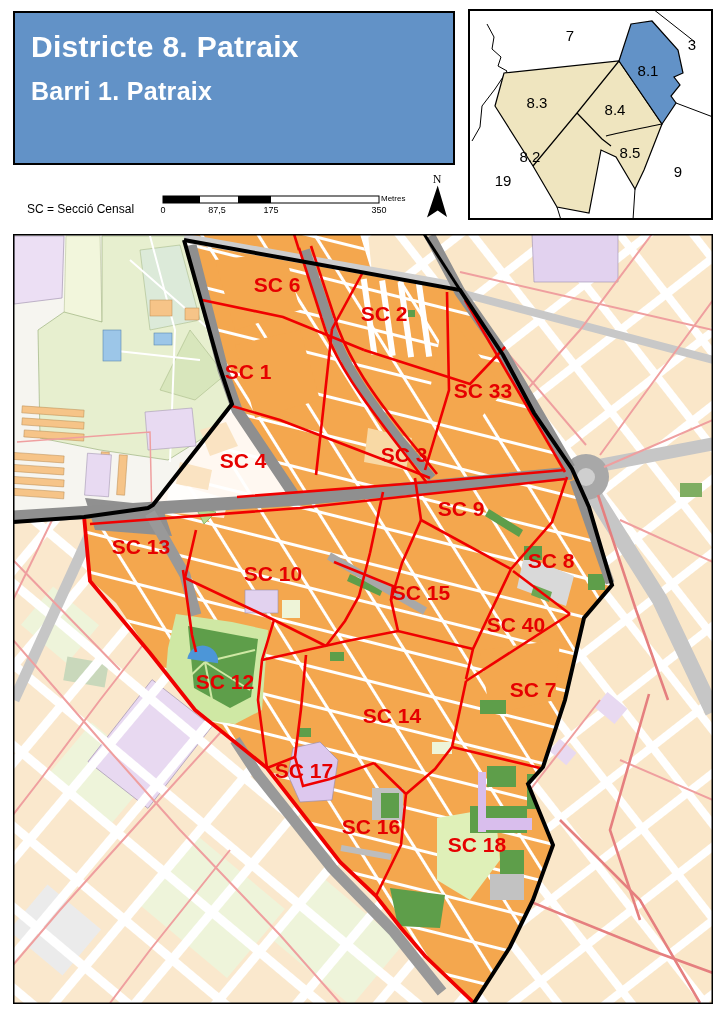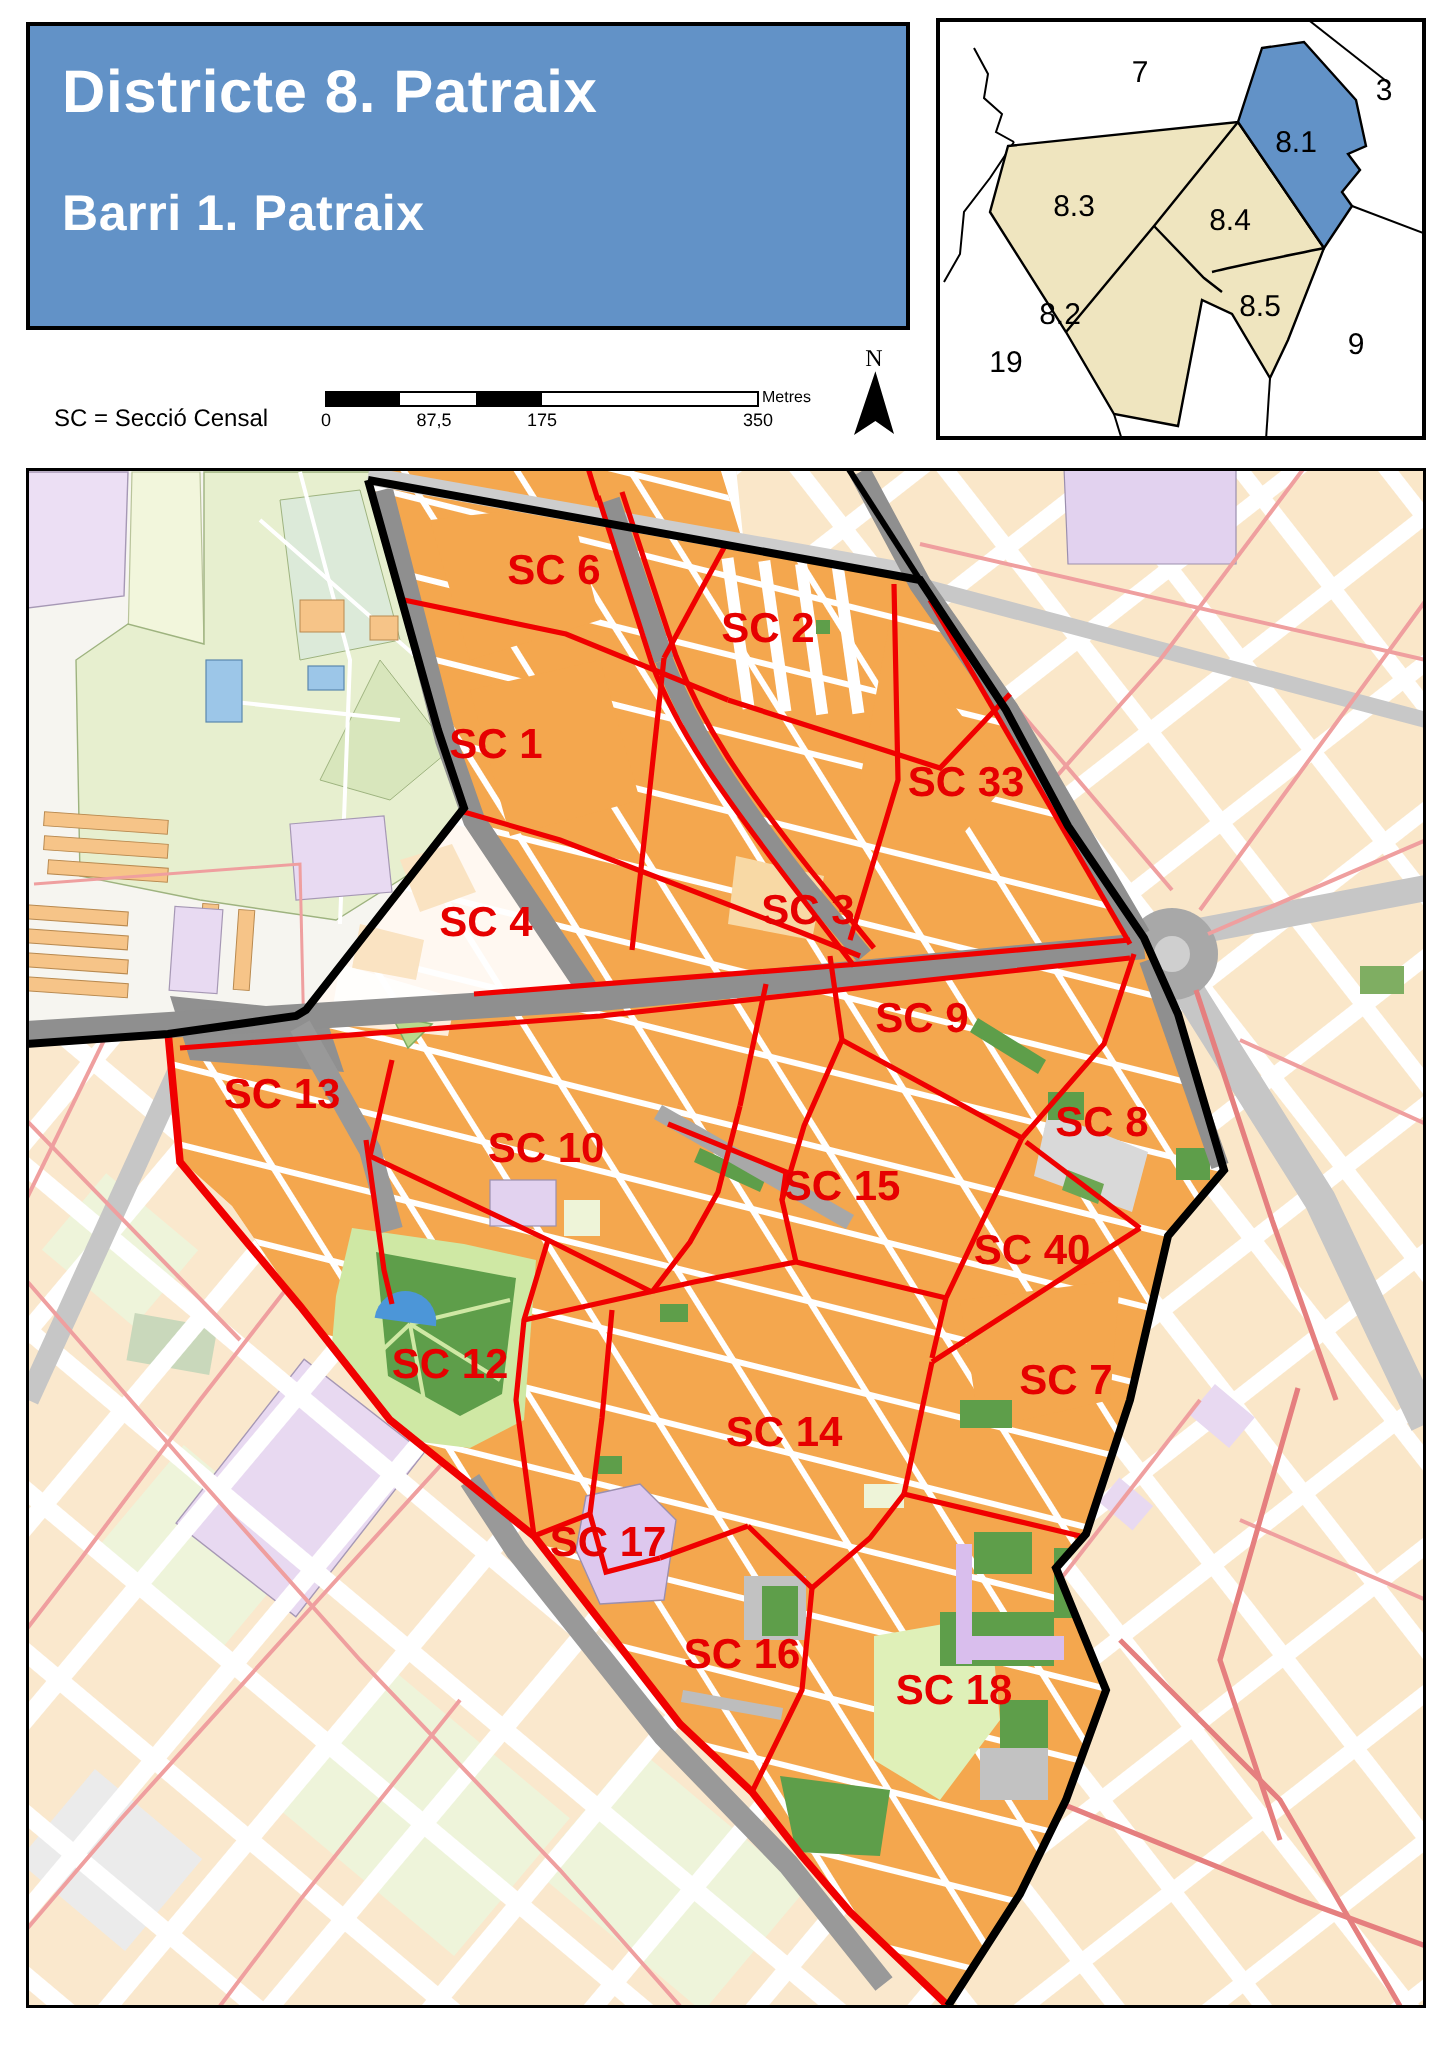--- a/index.html
+++ b/index.html
@@ -6,21 +6,21 @@
 body{width:724px;height:1024px;position:relative;font-family:"Liberation Sans",sans-serif;overflow:hidden;}
 .abs{position:absolute;}
 </style>
 </head>
 <body>
 
 <div class="abs" style="left:13px;top:11px;width:438px;height:150px;background:#6292c7;border:2px solid #000;"></div>
 
 <div class="abs" style="left:31px;top:30px;color:#fff;font-size:30px;font-weight:bold;letter-spacing:0.3px;">Districte 8. Patraix</div>
 
-<div class="abs" style="left:31px;top:77px;color:#fff;font-size:25px;font-weight:bold;letter-spacing:0.3px;margin-top:16px;">Barri 1. Patraix</div>
+<div class="abs" style="left:31px;top:77px;color:#fff;font-size:25px;font-weight:bold;letter-spacing:0.3px;">Barri 1. Patraix</div>
 
 <div class="abs" style="left:27px;top:202px;font-size:12px;">SC = Secció Censal</div>
 
 <svg class="abs" style="left:150px;top:180px;" width="270" height="45" viewBox="150 180 270 45">
  <rect x="163" y="196" width="216" height="7" fill="#fff" stroke="#000" stroke-width="1"></rect>
  <rect x="163" y="196" width="37" height="7" fill="#000"></rect>
  <rect x="238" y="196" width="33" height="7" fill="#000"></rect>
  <text x="163" y="213" font-size="9" text-anchor="middle" font-family="Liberation Sans">0</text>
  <text x="217" y="213" font-size="9" text-anchor="middle" font-family="Liberation Sans">87,5</text>
  <text x="271" y="213" font-size="9" text-anchor="middle" font-family="Liberation Sans">175</text>

